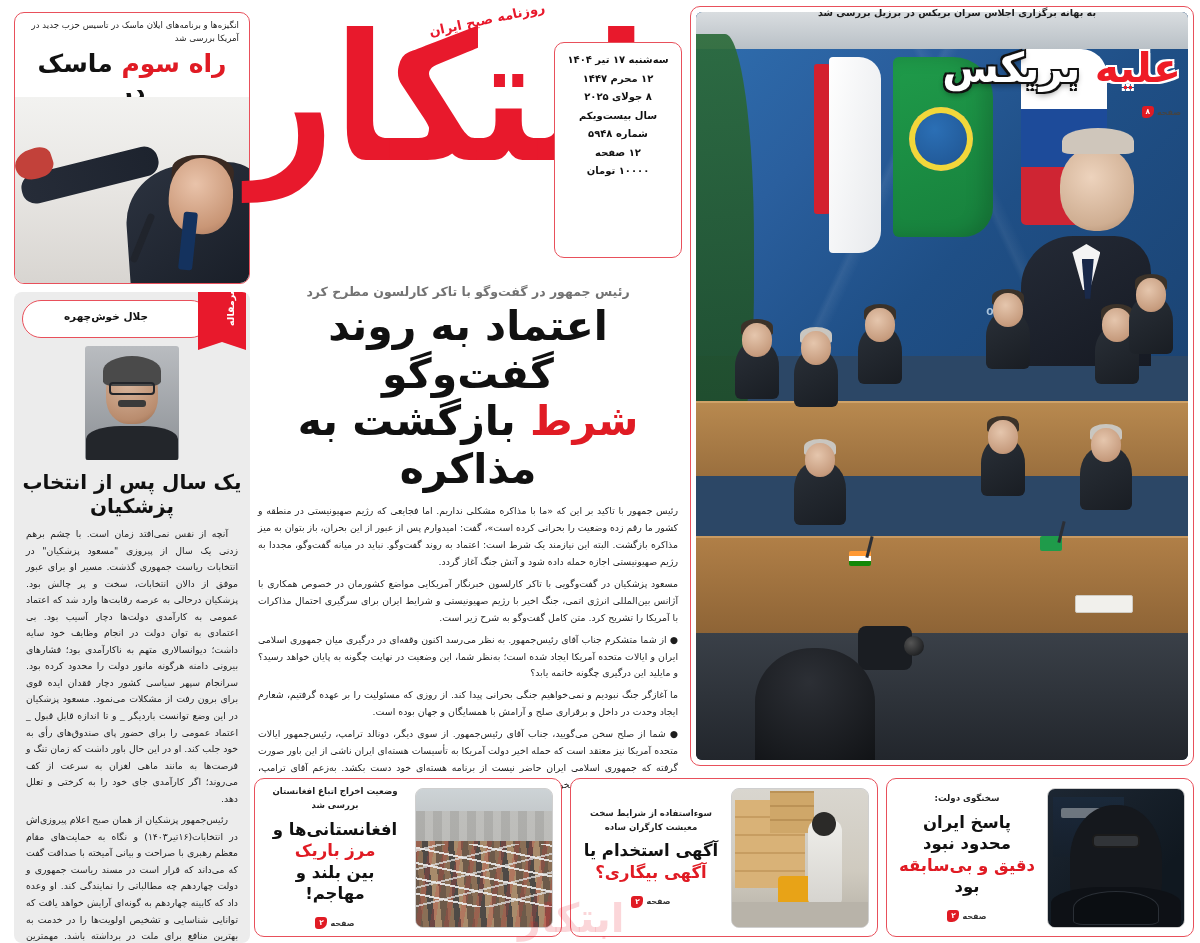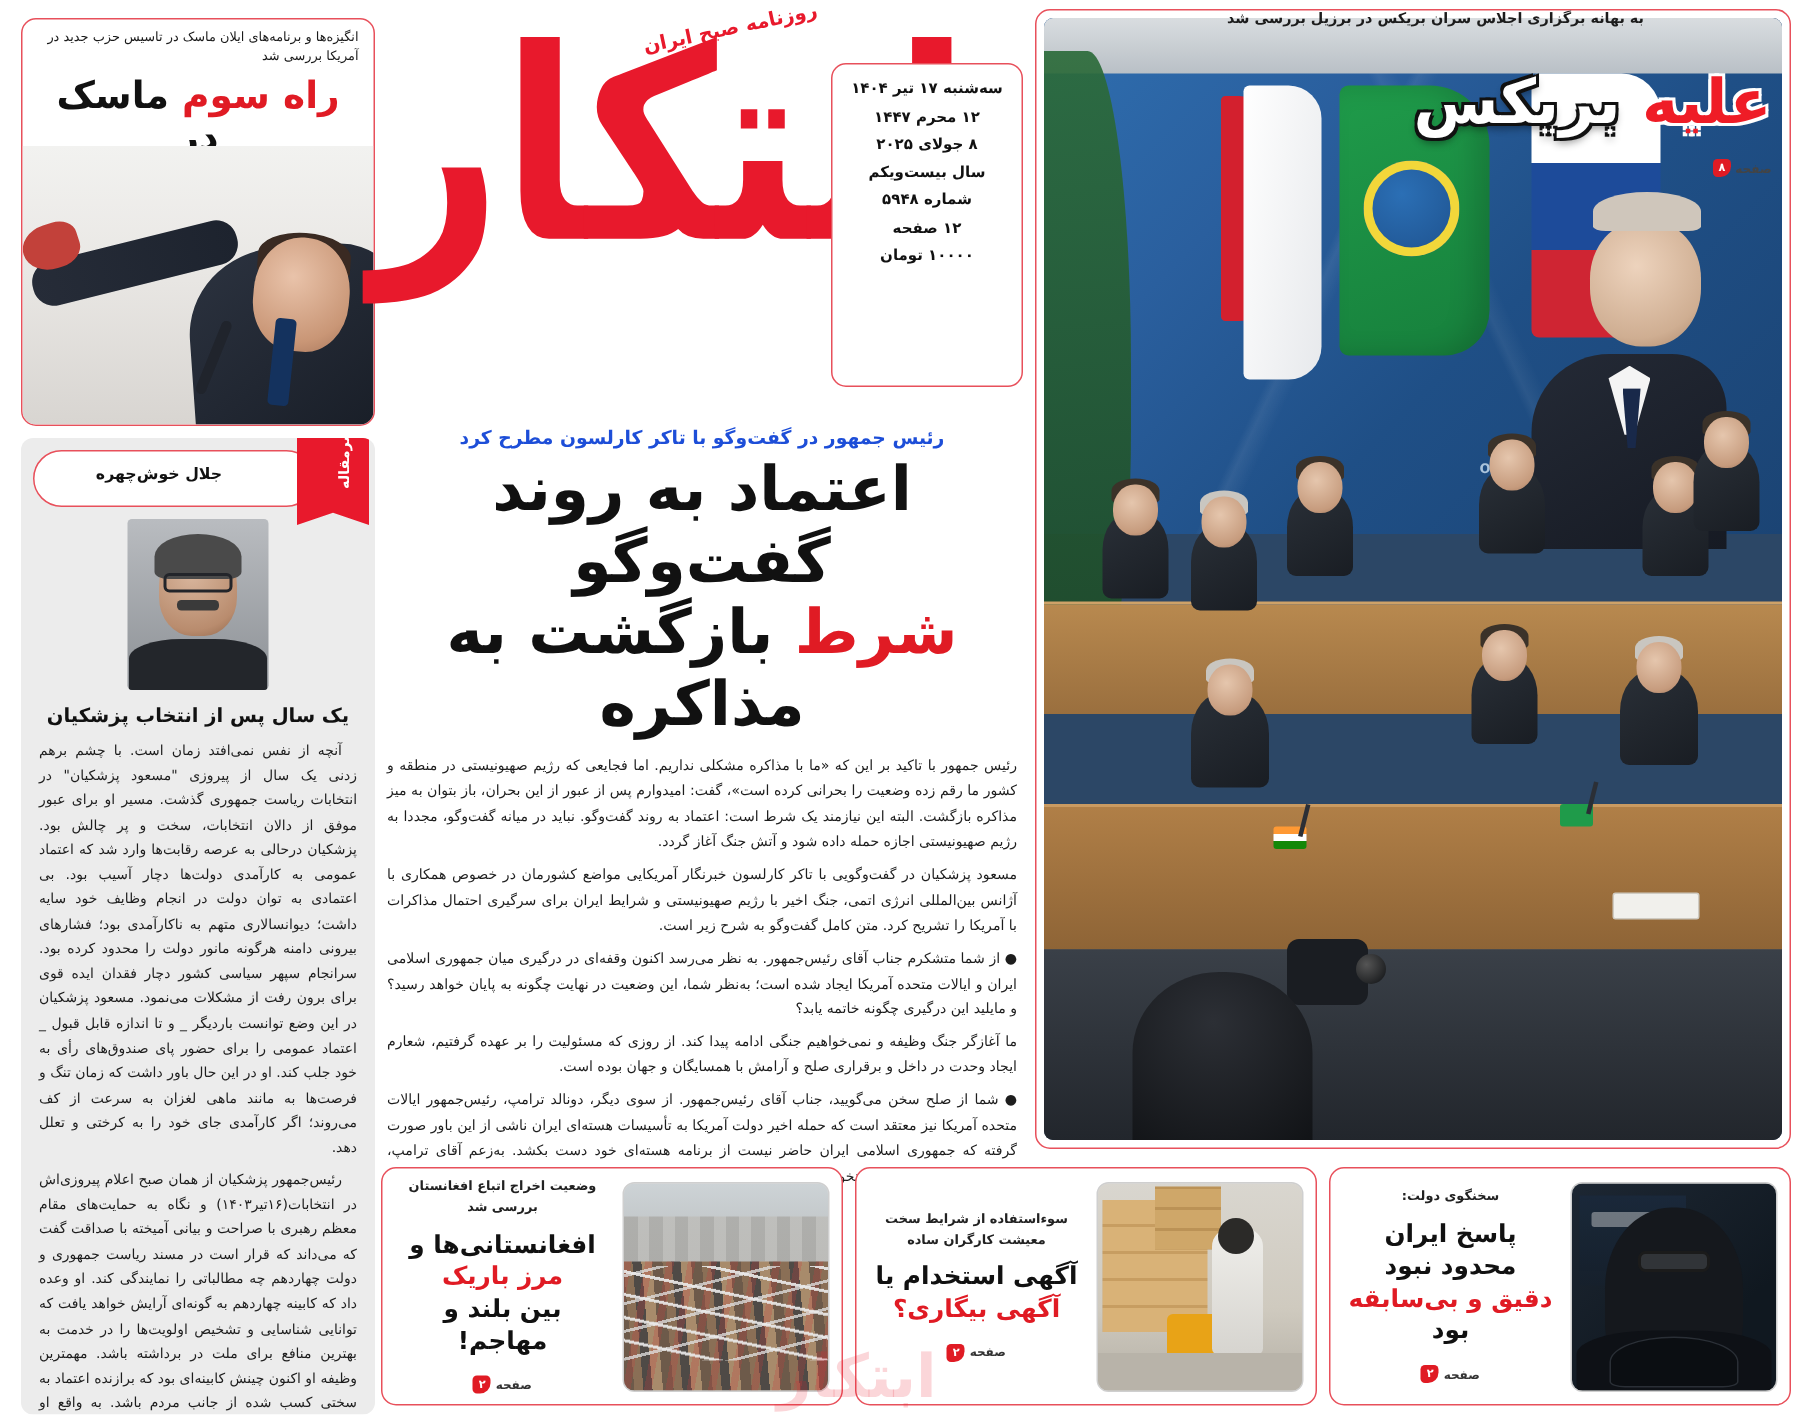--- a/index.html
+++ b/index.html
@@ -229,21 +229,21 @@
   .edit-avatar .f-body {
     position: absolute;
     left: 50%; bottom: 0;
     transform: translateX(-50%);
     width: 92px; height: 34px;
     background: #23262b;
     border-radius: 38% 38% 0 0;
   }
   .edit-head {
     text-align: center;
-    font-size: 13px;
+    font-size: 20px;
     font-weight: 900;
     color: #111;
     padding: 2px 8px 8px;
   }
   .edit-body {
     font-size: 9.3px;
     line-height: 1.78;
     text-align: justify;
     color: #1d1d1d;
     padding: 0 12px;
@@ -299,21 +299,21 @@
     font-weight: 700;
     color: #111;
     line-height: 1.85;
     text-align: center;
   }
 
   .main-kicker {
     text-align: center;
     font-size: 12.5px;
     font-weight: 800;
-    color: #1d4ed8;
+    color: #737373;
     padding: 6px 0 4px;
   }
   .main-head {
     text-align: center;
     font-size: 41px;
     font-weight: 900;
     color: #111;
     line-height: 1.16;
     letter-spacing: -1px;
     padding: 0 2px;
@@ -748,21 +748,21 @@
       <div>اعتماد به روند گفت‌وگو</div>
       <div>
         <span class="hl">شرط</span>
         <span>بازگشت به مذاکره</span>
       </div>
     </div>
     <div class="main-body">
       <p>رئیس جمهور با تاکید بر این که «ما با مذاکره مشکلی نداریم. اما فجایعی که رژیم صهیونیستی در منطقه و کشور ما رقم زده وضعیت را بحرانی کرده است»، گفت: امیدوارم پس از عبور از این بحران، باز بتوان به میز مذاکره بازگشت. البته این نیازمند یک شرط است: اعتماد به روند گفت‌وگو. نباید در میانه گفت‌وگو، مجددا به رژیم صهیونیستی اجازه حمله داده شود و آتش جنگ آغاز گردد.</p>
       <p>مسعود پزشکیان در گفت‌وگویی با تاکر کارلسون خبرنگار آمریکایی مواضع کشورمان در خصوص همکاری با آژانس بین‌المللی انرژی اتمی، جنگ اخیر با رژیم صهیونیستی و شرایط ایران برای سرگیری احتمال مذاکرات با آمریکا را تشریح کرد. متن کامل گفت‌وگو به شرح زیر است.</p>
       <p>● از شما متشکرم جناب آقای رئیس‌جمهور. به نظر می‌رسد اکنون وقفه‌ای در درگیری میان جمهوری اسلامی ایران و ایالات متحده آمریکا ایجاد شده است؛ به‌نظر شما، این وضعیت در نهایت چگونه به پایان خواهد رسید؟ و مایلید این درگیری چگونه خاتمه یابد؟</p>
-      <p>ما آغازگر جنگ وظیفه و نمی‌خواهیم جنگی ادامه پیدا کند. از روزی که مسئولیت را بر عهده گرفتیم، شعارم ایجاد وحدت در داخل و برقراری صلح و آرامش با همسایگان و جهان بوده است.</p>
+      <p>ما آغازگر جنگ نبودیم و نمی‌خواهیم جنگی بحرانی پیدا کند. از روزی که مسئولیت را بر عهده گرفتیم، شعارم ایجاد وحدت در داخل و برقراری صلح و آرامش با همسایگان و جهان بوده است.</p>
       <p>● شما از صلح سخن می‌گویید، جناب آقای رئیس‌جمهور. از سوی دیگر، دونالد ترامپ، رئیس‌جمهور ایالات متحده آمریکا نیز معتقد است که حمله اخیر دولت آمریکا به تأسیسات هسته‌ای ایران ناشی از این باور صورت گرفته که جمهوری اسلامی ایران حاضر نیست از برنامه هسته‌ای خود دست بکشد. به‌زعم آقای ترامپ، دستیابی به صلح امکان‌پذیر نخواهد بود، مگر آنکه ایران از ادامه این برنامه صرف‌نظر کند.</p>
     </div>
     <div class="main-more">
       <span class="pagebadge">
         <span>شرح در صفحه</span>
         <span class="dot">۲</span>
       </span>
     </div>
   </div>
 

